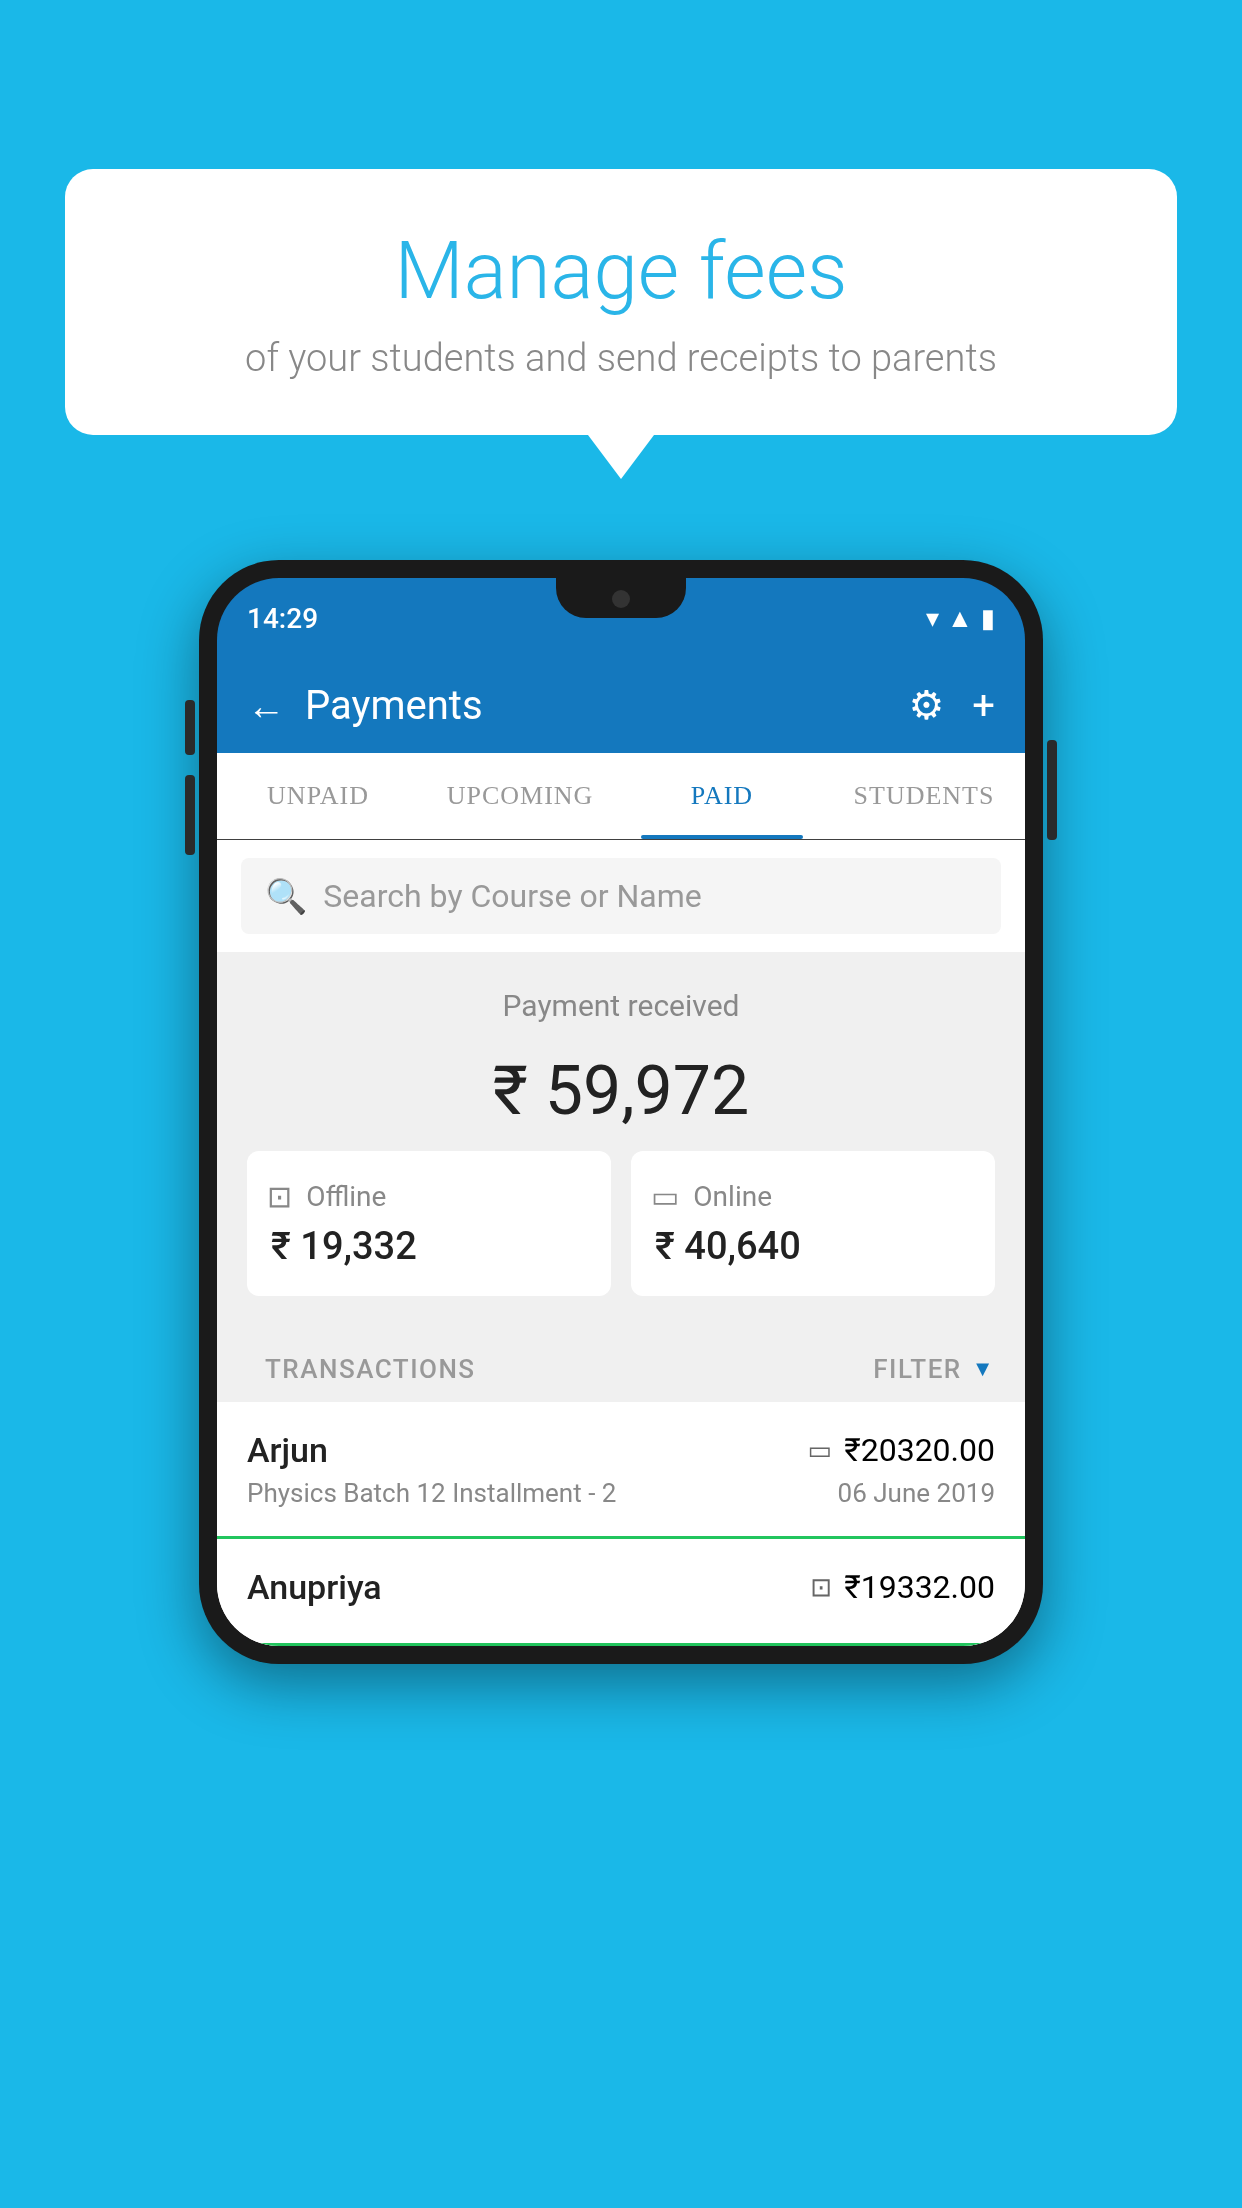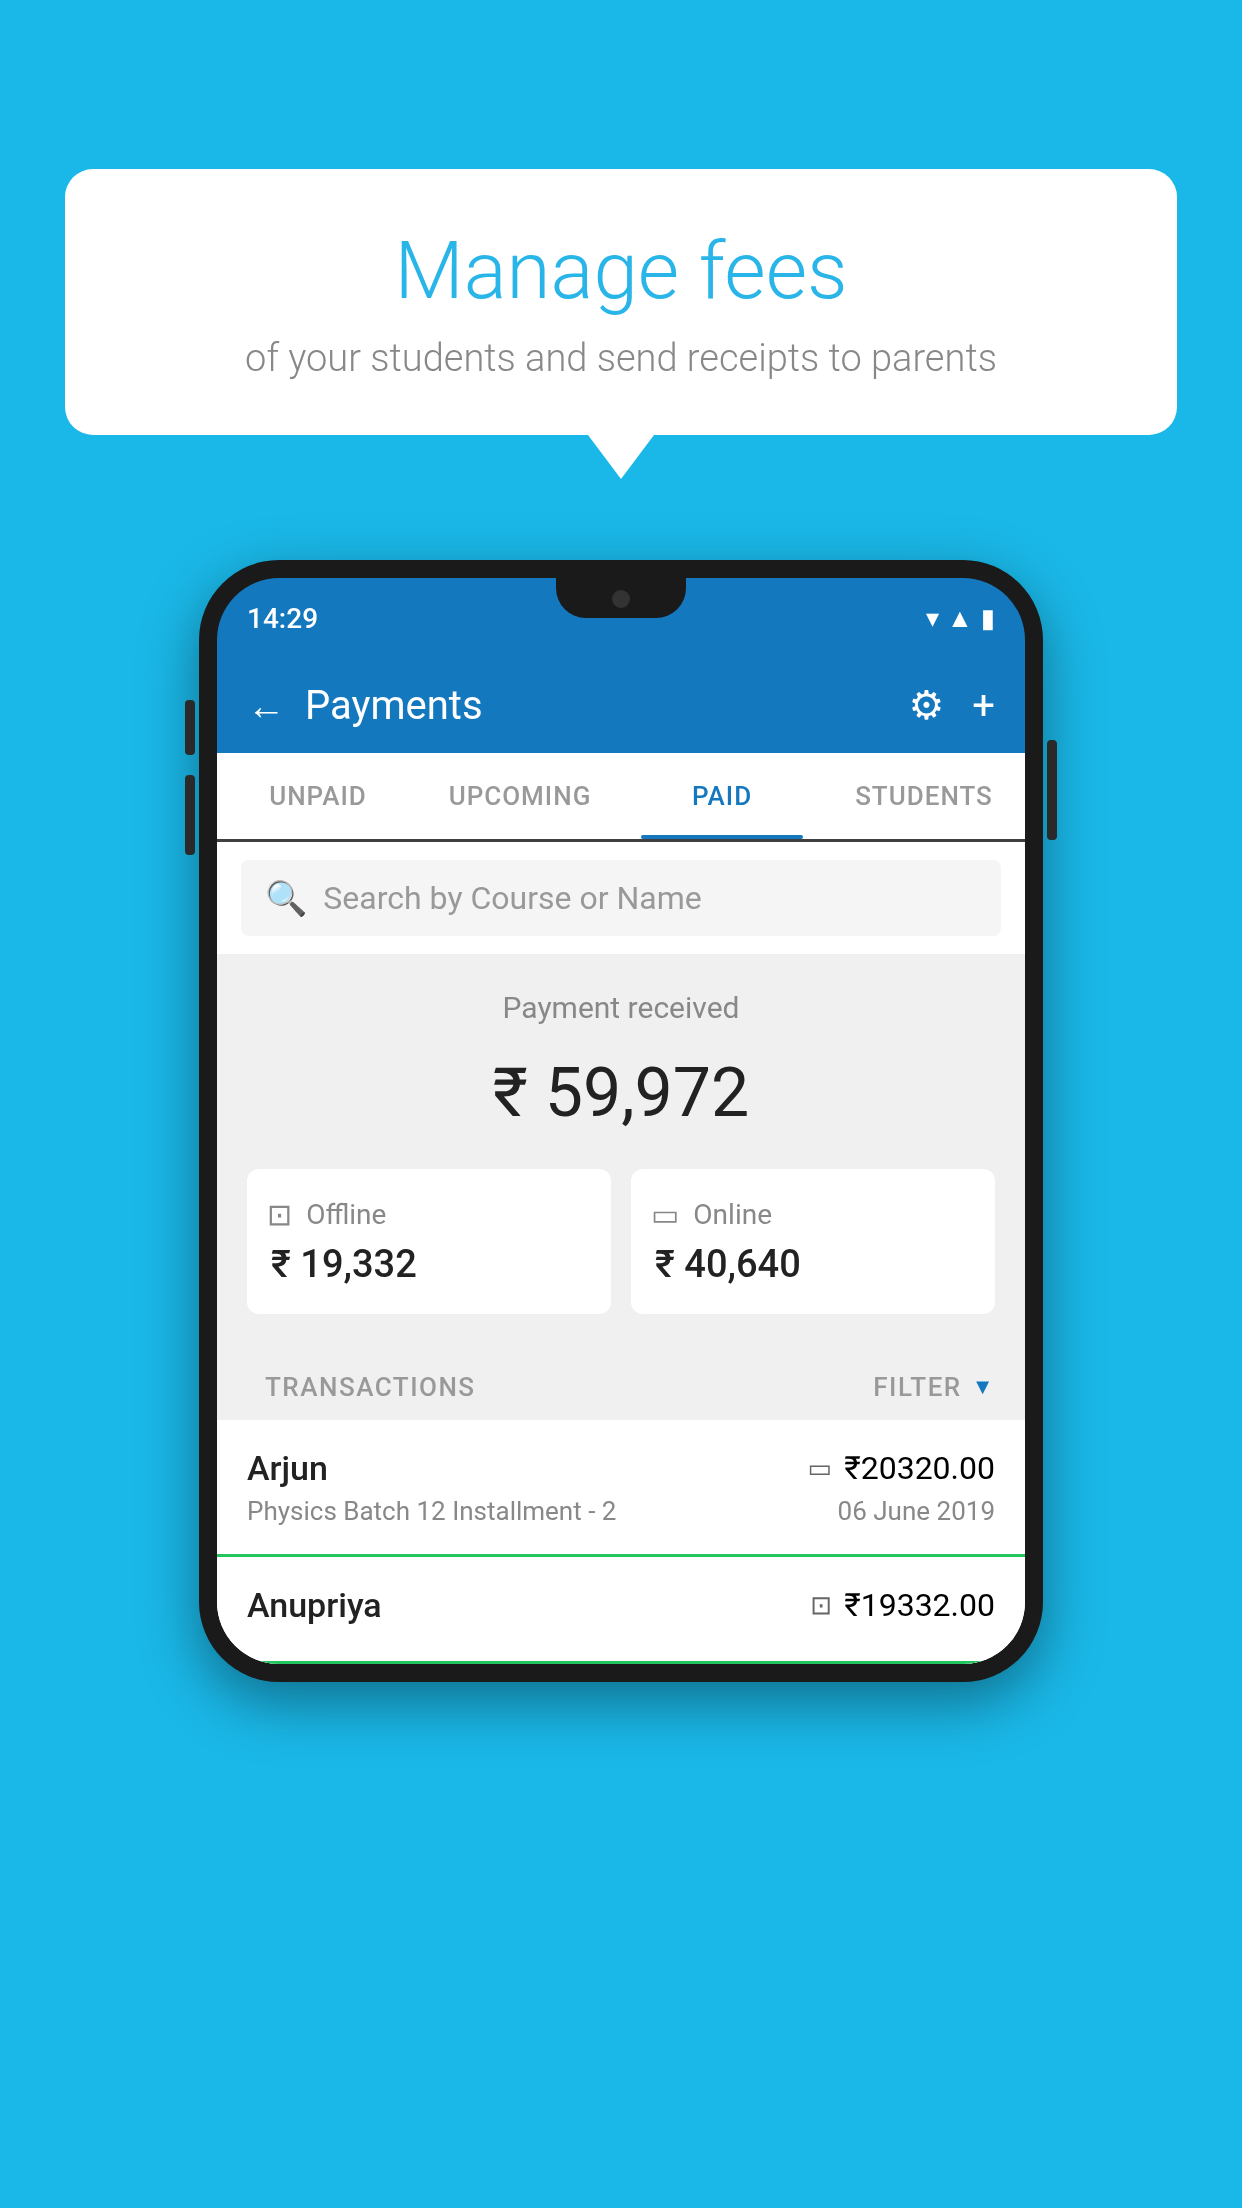--- a/index.html
+++ b/index.html
@@ -165,21 +165,22 @@
 
     .gear-icon, .plus-icon {
       color: white;
       font-size: 40px;
     }
 
     
     .tabs {
       background: white;
       display: flex;
-      border-bottom: 3px solid #404040;
+      border-bottom: 1px solid #404040;
+      font-family: Liberation Serif, serif;
     }
 
     .tab {
       flex: 1;
       text-align: center;
       padding: 28px 10px;
       font-size: 26px;
       color: #999;
       letter-spacing: 1px;
       font-weight: 500;
@@ -236,21 +237,21 @@
     .payment-label {
       color: #888;
       font-size: 30px;
       margin-bottom: 28px;
     }
 
     .payment-amount {
       color: #222;
       font-size: 68px;
       font-weight: 400;
-      margin-bottom: 36px;
+      margin-bottom: 20px;
     }
 
     .payment-cards {
       display: flex;
       gap: 20px;
     }
 
     .payment-card {
       flex: 1;
       background: white;

